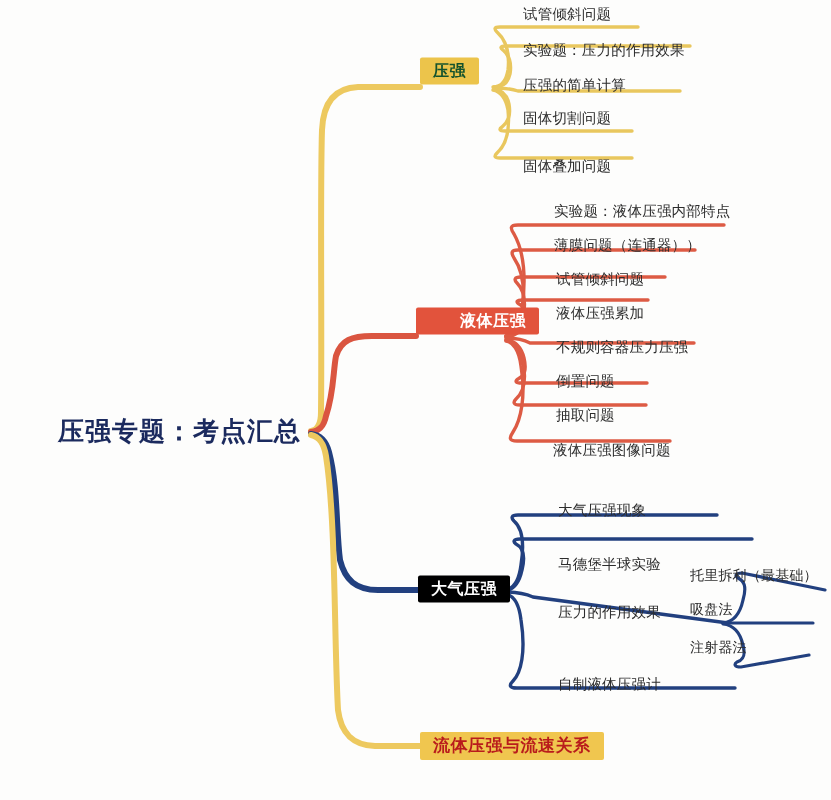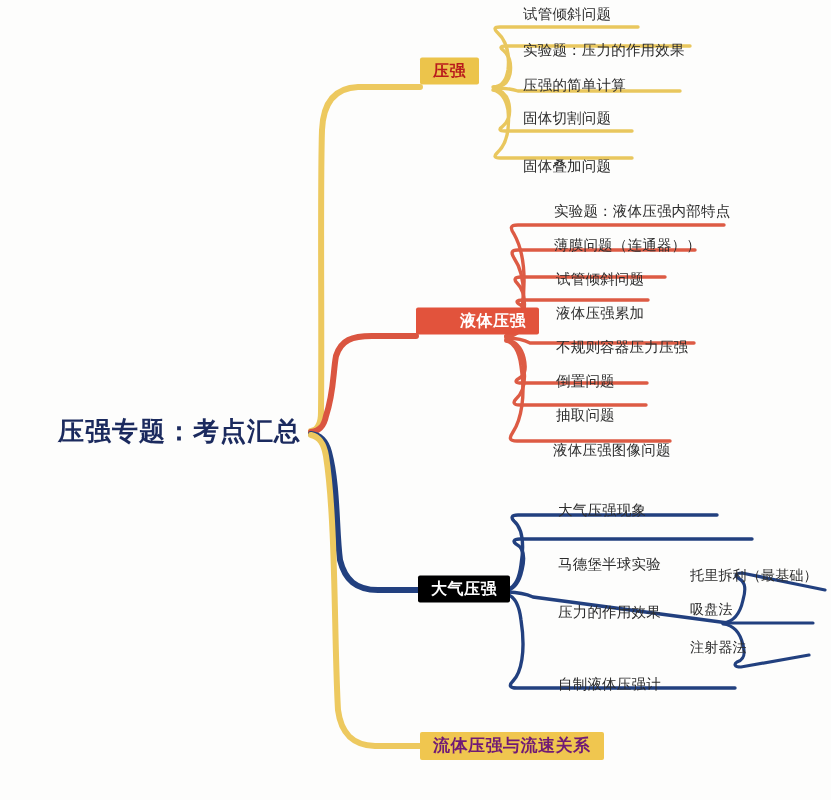--- a/index.html
+++ b/index.html
@@ -44,34 +44,34 @@
   .chip {
     font-size: 16px;
     font-weight: bold;
     padding: 5px 13px 6px 13px;
     border-radius: 2px;
     transform: translateY(-50%);
     letter-spacing: 0.5px;
   }
   .chip-gold {
     background: #ecc44b;
-    color: #b91c1c;
+    color: #14532d;
   }
   .chip-red {
     background: #e2533c;
     color: #ffffff;
     padding-left: 44px;
   }
   .chip-blue {
     background: #000000;
     color: #ffffff;
   }
   .chip-gold-wide {
     background: #f0c64f;
-    color: #701a75;
+    color: #b91c1c;
     font-size: 17px;
   }
 
   
   .leaf {
     font-size: 14.5px;
     color: #2c2c2c;
     transform: translateY(-50%);
     font-weight: normal;
     letter-spacing: 0.2px;

